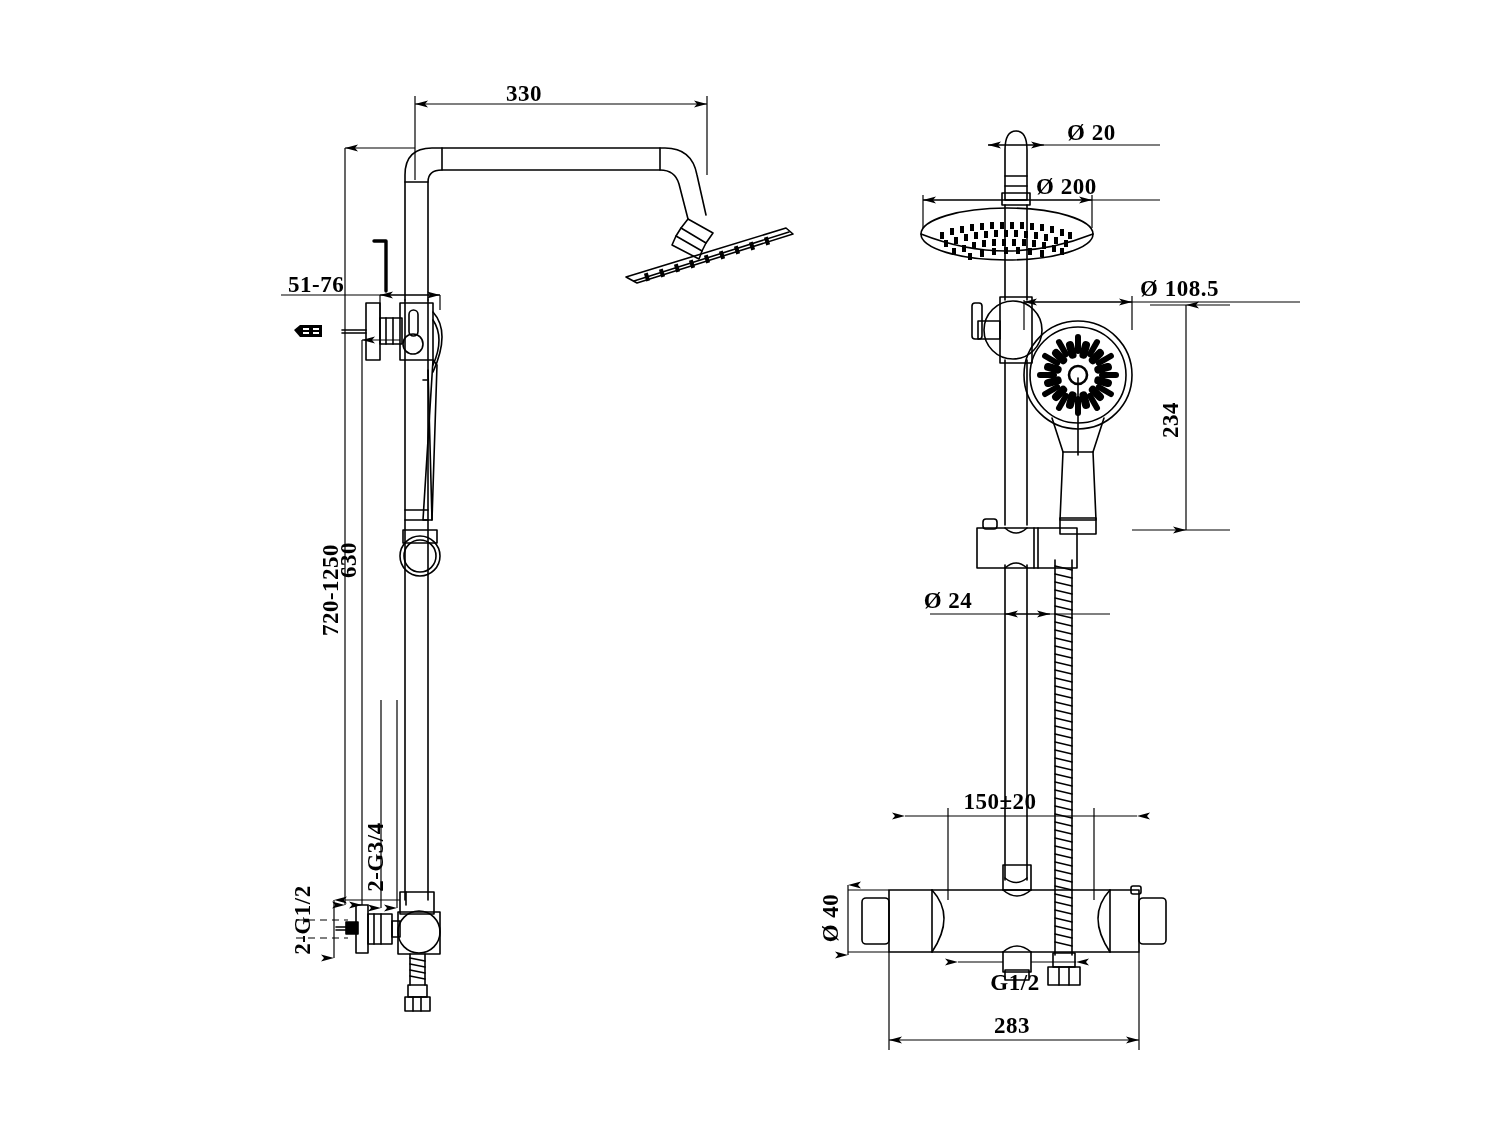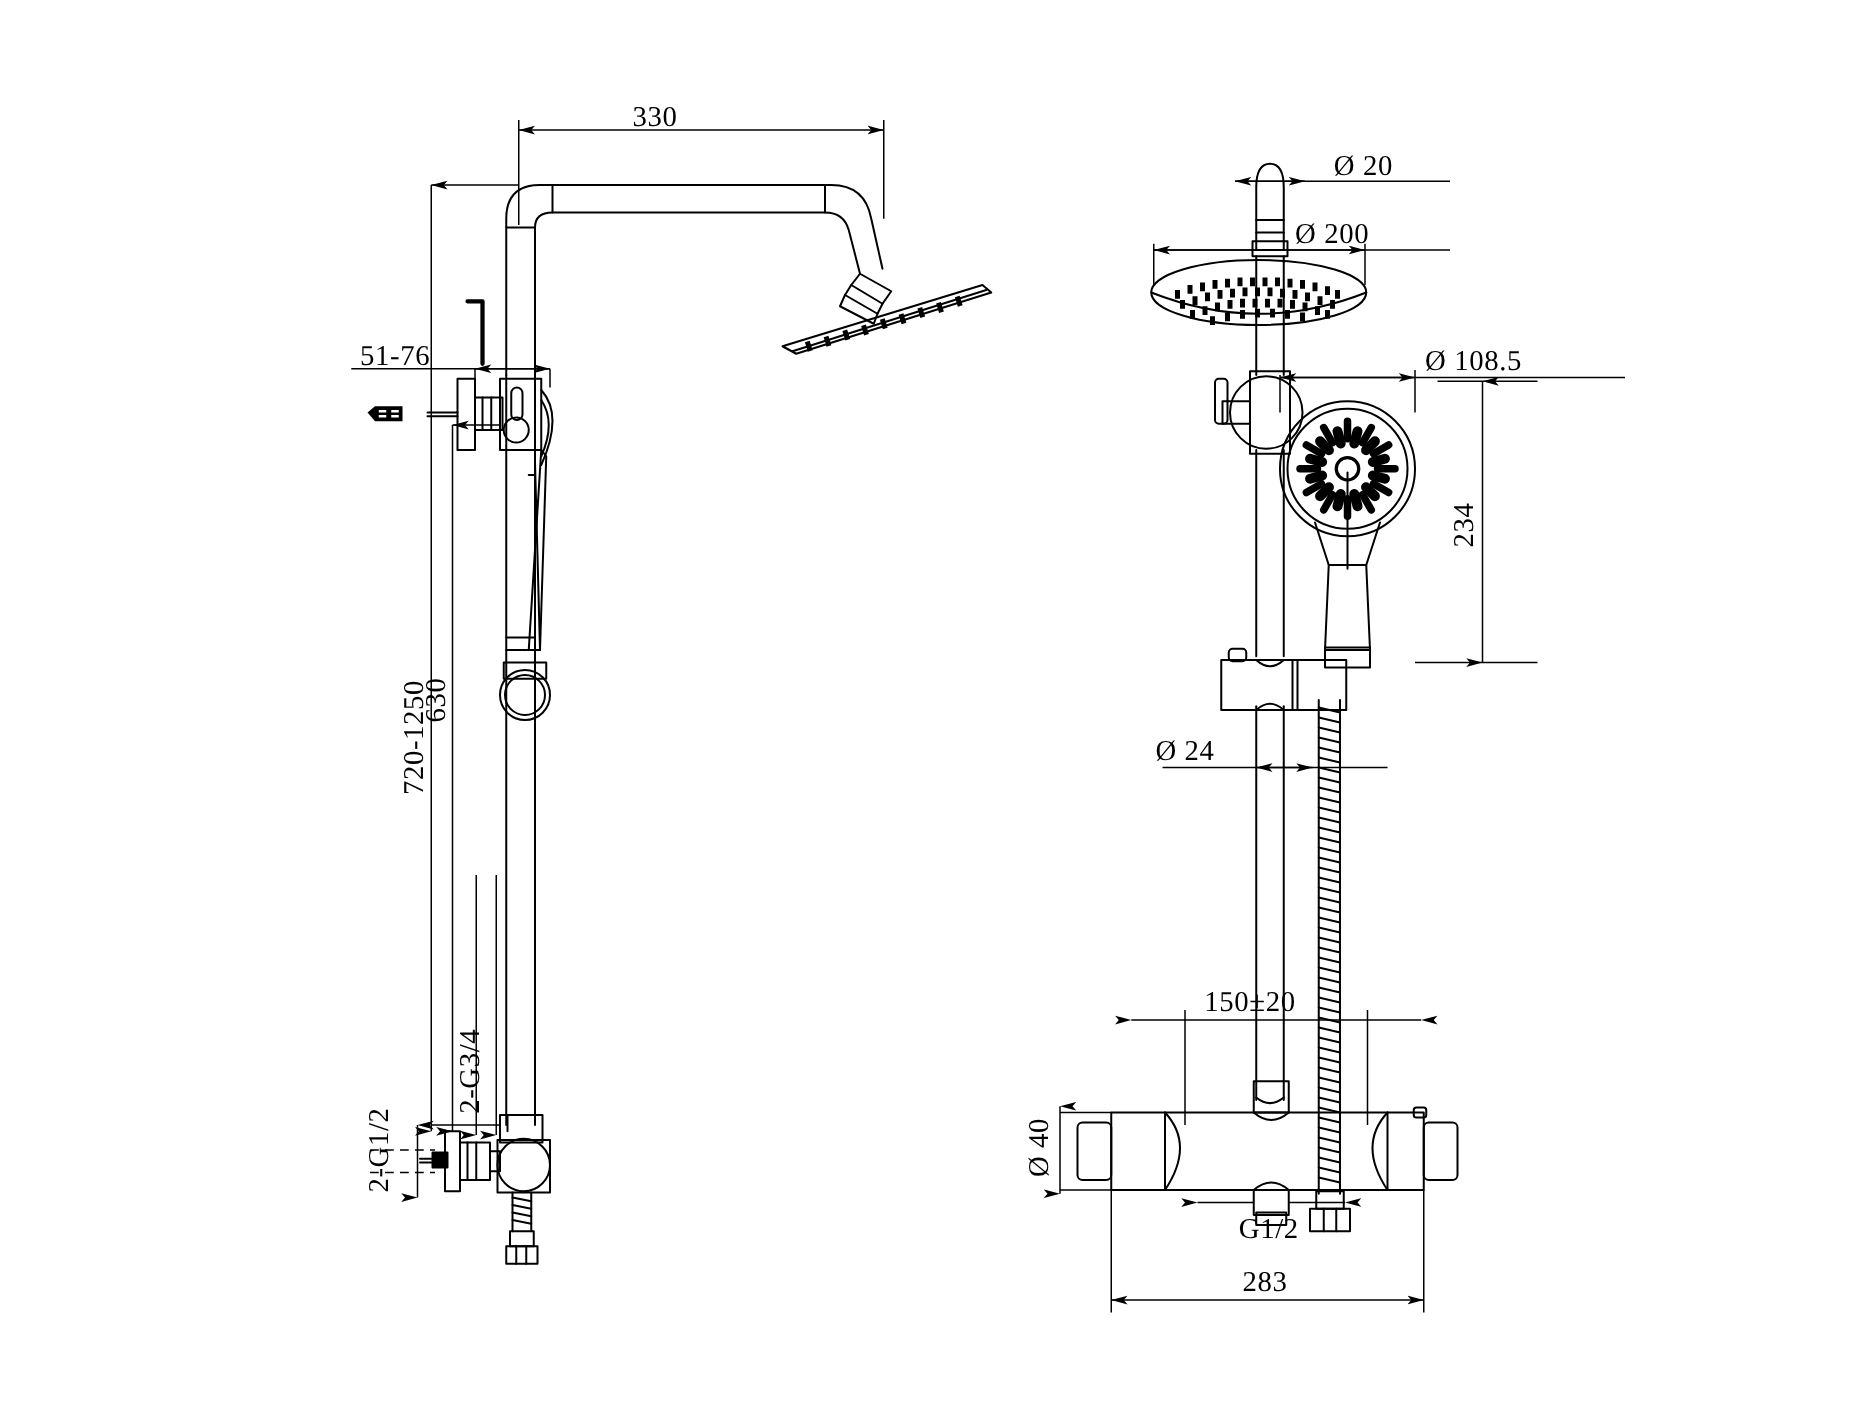--- a/index.html
+++ b/index.html
@@ -7,20 +7,21 @@
     margin: 0; padding: 0;
     background: #ffffff;
     font-family: "Liberation Serif", serif;
   }
   #sheet {
     position: relative;
     width: 1500px;
     height: 1125px;
     background: #ffffff;
     overflow: hidden;
+    font-weight: bold;
   }
   #sheet svg { display: block; }
   .dimtext {
     font-family: "Liberation Serif", serif;
     font-size: 23px;
     fill: #000000;
     letter-spacing: 0.5px;
   }
 </style>
 </head>

